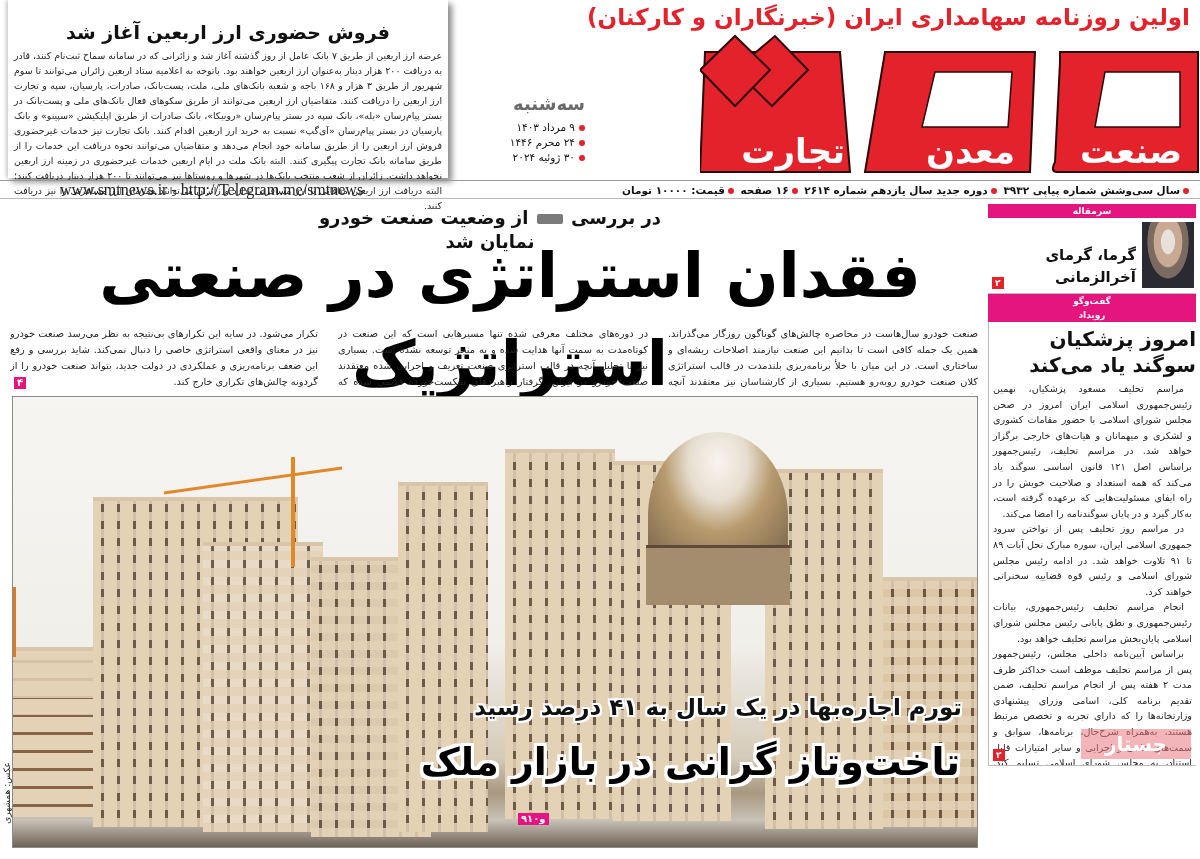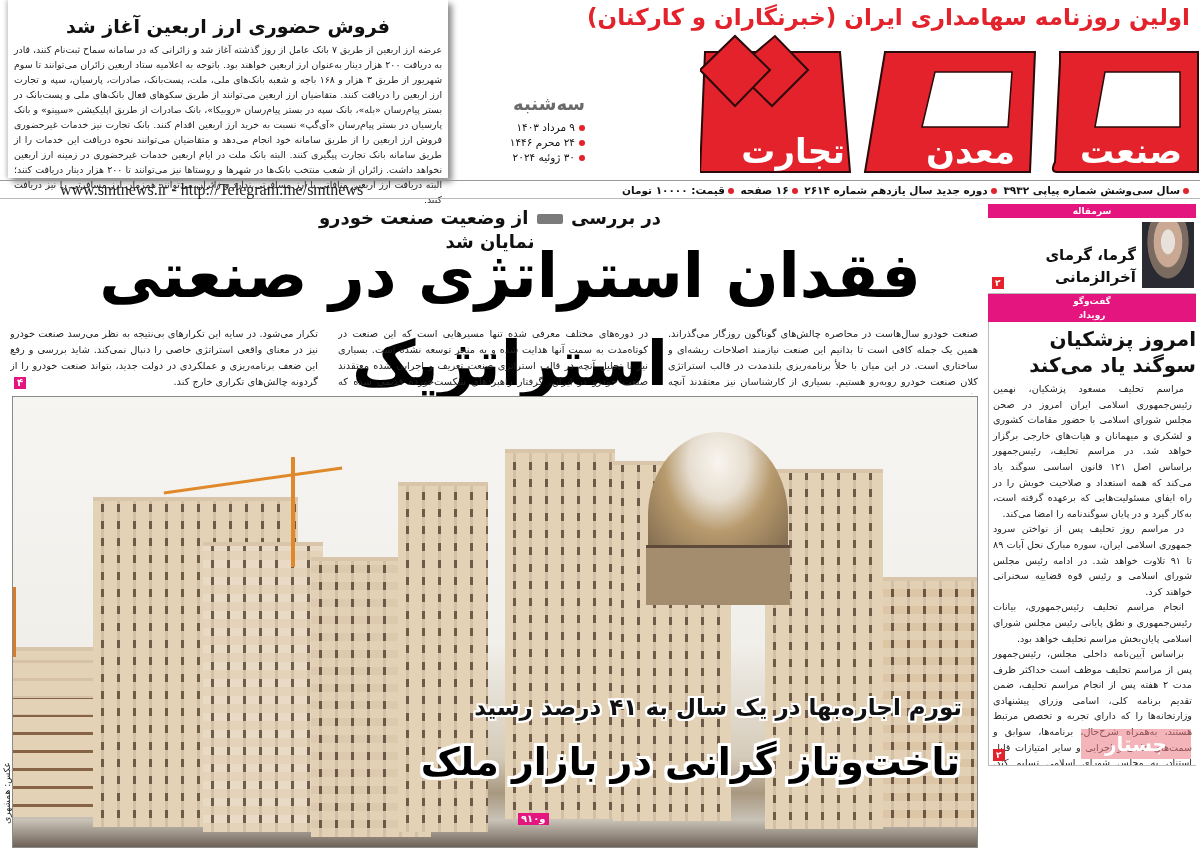--- a/index.html
+++ b/index.html
@@ -16,21 +16,21 @@
   .logo-word { position: absolute; bottom: 6px; font-family: "DejaVu Sans", sans-serif; font-weight: bold;
     color: #ffffff; font-size: 34px; line-height: 40px; direction: rtl; }
   .date-block { position: absolute; left: 505px; top: 92px; width: 80px; direction: rtl; text-align: right; }
   .weekday { font-size: 18px; color: #6a6a6a; font-weight: bold; line-height: 24px; margin-bottom: 4px; }
   .date-line { font-size: 10.5px; line-height: 15px; color: #111; white-space: nowrap; }
   .date-line .dot { display: inline-block; width: 6px; height: 6px; border-radius: 50%; background: #e3222b; margin-left: 4px; vertical-align: middle; }
 
   
   .toplbox { position: absolute; left: 8px; top: 0; width: 440px; height: 178px; background: #fff;
     box-shadow: 4px 4px 6px #8a8a8a, -2px 0 4px #cfcfcf; }
-  .toplbox h2 { font-size: 19px; font-weight: bold; text-align: center; direction: rtl; line-height: 28px; padding-top: 12px; }
+  .toplbox h2 { font-size: 19px; font-weight: bold; text-align: center; direction: rtl; line-height: 28px; padding-top: 18px; }
   .toplbox p { font-size: 9.4px; line-height: 15px; padding: 2px 6px 0 6px; direction: rtl; text-align: justify; color: #222; }
 
   
   .infobar { position: absolute; left: 0; top: 180px; width: 1200px; height: 19px; border-top: 1px solid #999; border-bottom: 1px solid #bbb; }
   .infobar .links { position: absolute; left: 60px; top: 0; font-family: Liberation Serif, serif; font-size: 16px; line-height: 18px; color: #222; white-space: nowrap; }
   .infobar .issue { position: absolute; right: 8px; top: 0; font-size: 10.5px; line-height: 18px; direction: rtl; white-space: nowrap; font-weight: bold; color: #111; }
   .infobar .issue .dot { display: inline-block; width: 6px; height: 6px; border-radius: 50%; background: #e3222b; margin: 0 3px; vertical-align: middle; }
 
   
   .kicker { position: absolute; left: 300px; top: 206px; width: 380px; text-align: center; direction: rtl;

